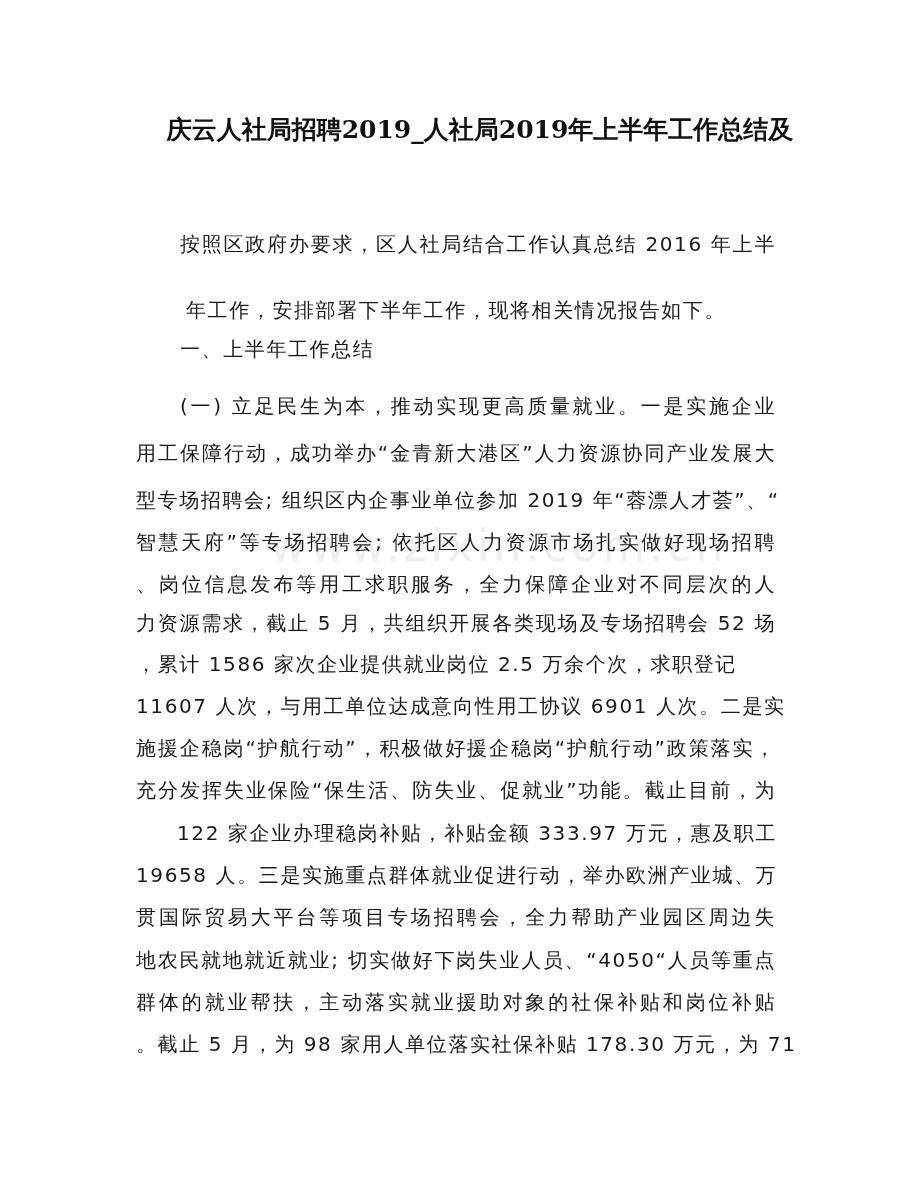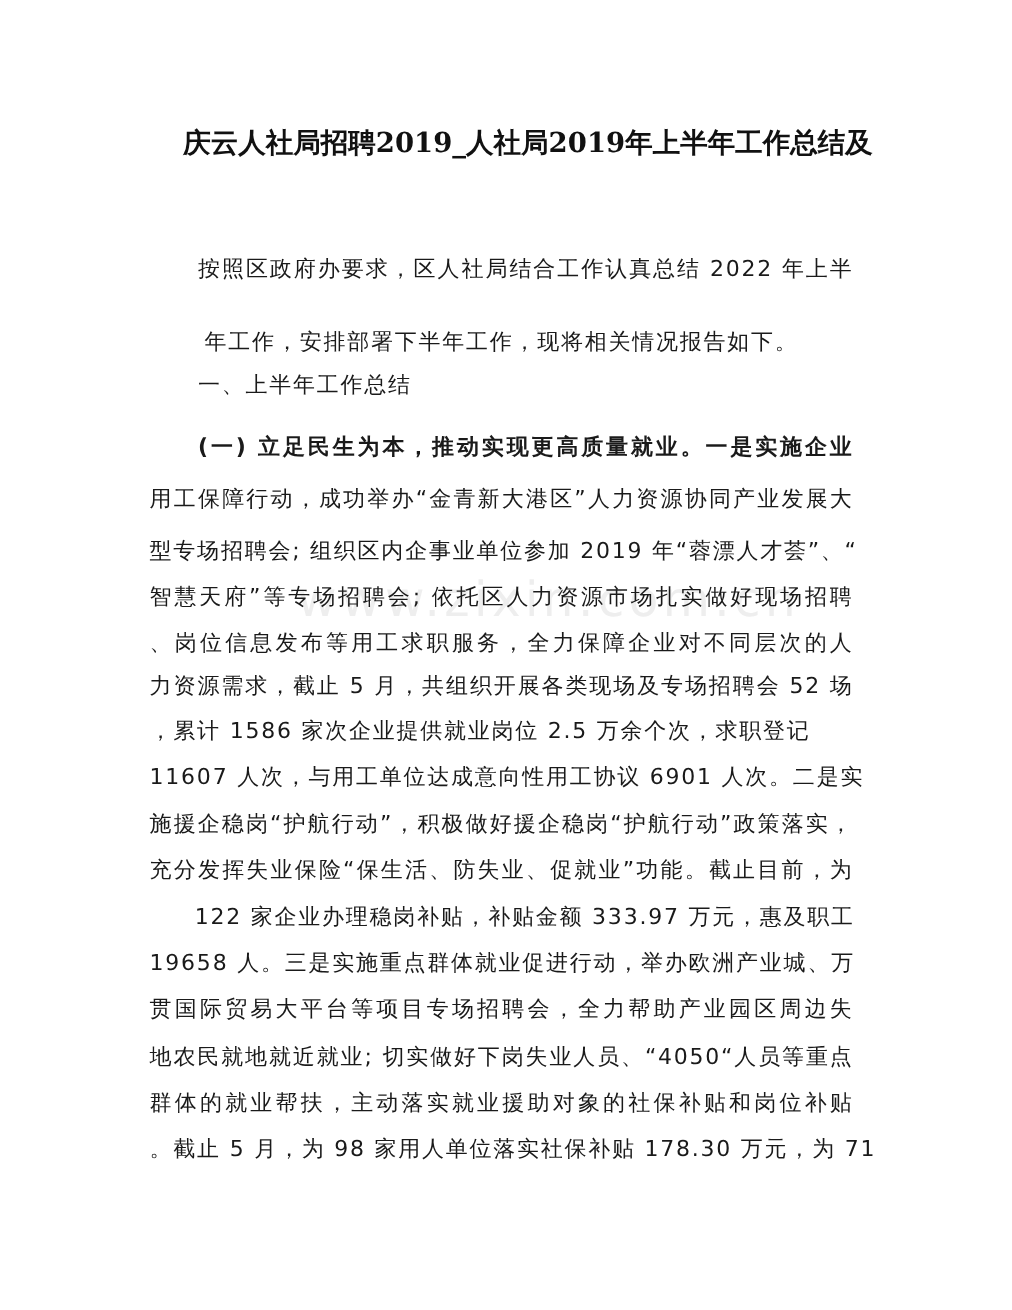--- a/index.html
+++ b/index.html
@@ -66,24 +66,24 @@
   </style>
 </head>
 <body>
 
 <div class="page">
   <div class="watermark">www.zixin.com.cn</div>
 
   <div class="title-line l1">庆云人社局招聘2019_人社局2019年上半年工作总结及</div>
 
   <div id="body-lines">
-      <div class="body-line indent justify" style="top: 231px; width: 596px;">按照区政府办要求，区人社局结合工作认真总结 2022 年上半</div>
+      <div class="body-line indent justify" style="top: 231px; width: 596px;">按照区政府办要求，区人社局结合工作认真总结 2016 年上半</div>
       <div class="body-line" style="top: 297px; text-align: center;">年工作，安排部署下半年工作，现将相关情况报告如下。</div>
       <div class="body-line indent" style="top: 336px; width: 596px;">一、上半年工作总结</div>
-      <div class="body-line indent justify" style="top: 393px; width: 596px; font-weight: bold;">(一) 立足民生为本，推动实现更高质量就业。一是实施企业</div>
+      <div class="body-line indent justify" style="top: 393px; width: 596px;">(一) 立足民生为本，推动实现更高质量就业。一是实施企业</div>
       <div class="body-line justify" style="top: 440px;">用工保障行动，成功举办“金青新大港区”人力资源协同产业发展大</div>
       <div class="body-line justify" style="top: 487px;">型专场招聘会; 组织区内企事业单位参加 2019 年“蓉漂人才荟”、“</div>
       <div class="body-line justify" style="top: 529px;">智慧天府”等专场招聘会; 依托区人力资源市场扎实做好现场招聘</div>
       <div class="body-line justify" style="top: 571px;">、岗位信息发布等用工求职服务，全力保障企业对不同层次的人</div>
       <div class="body-line justify" style="top: 610px;">力资源需求，截止 5 月，共组织开展各类现场及专场招聘会 52 场</div>
       <div class="body-line" style="top: 651px;">，累计 1586 家次企业提供就业岗位 2.5 万余个次，求职登记</div>
       <div class="body-line justify" style="top: 693px;">11607 人次，与用工单位达成意向性用工协议 6901 人次。二是实</div>
       <div class="body-line justify" style="top: 735px;">施援企稳岗“护航行动”，积极做好援企稳岗“护航行动”政策落实，</div>
       <div class="body-line justify" style="top: 777px;">充分发挥失业保险“保生活、防失业、促就业”功能。截止目前，为</div>
       <div class="body-line" style="top: 820px; margin-left: 41px;">122 家企业办理稳岗补贴，补贴金额 333.97 万元，惠及职工</div>

